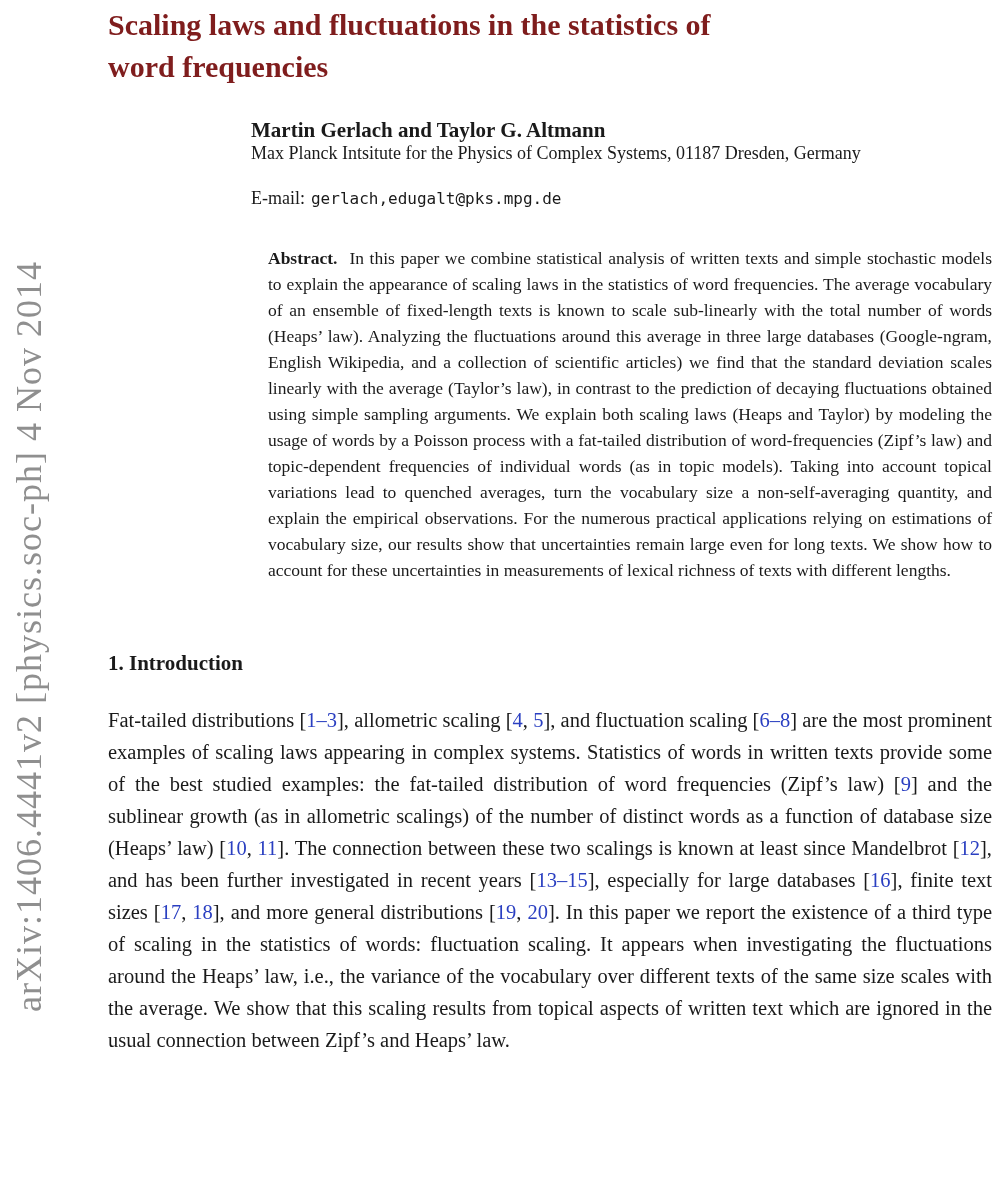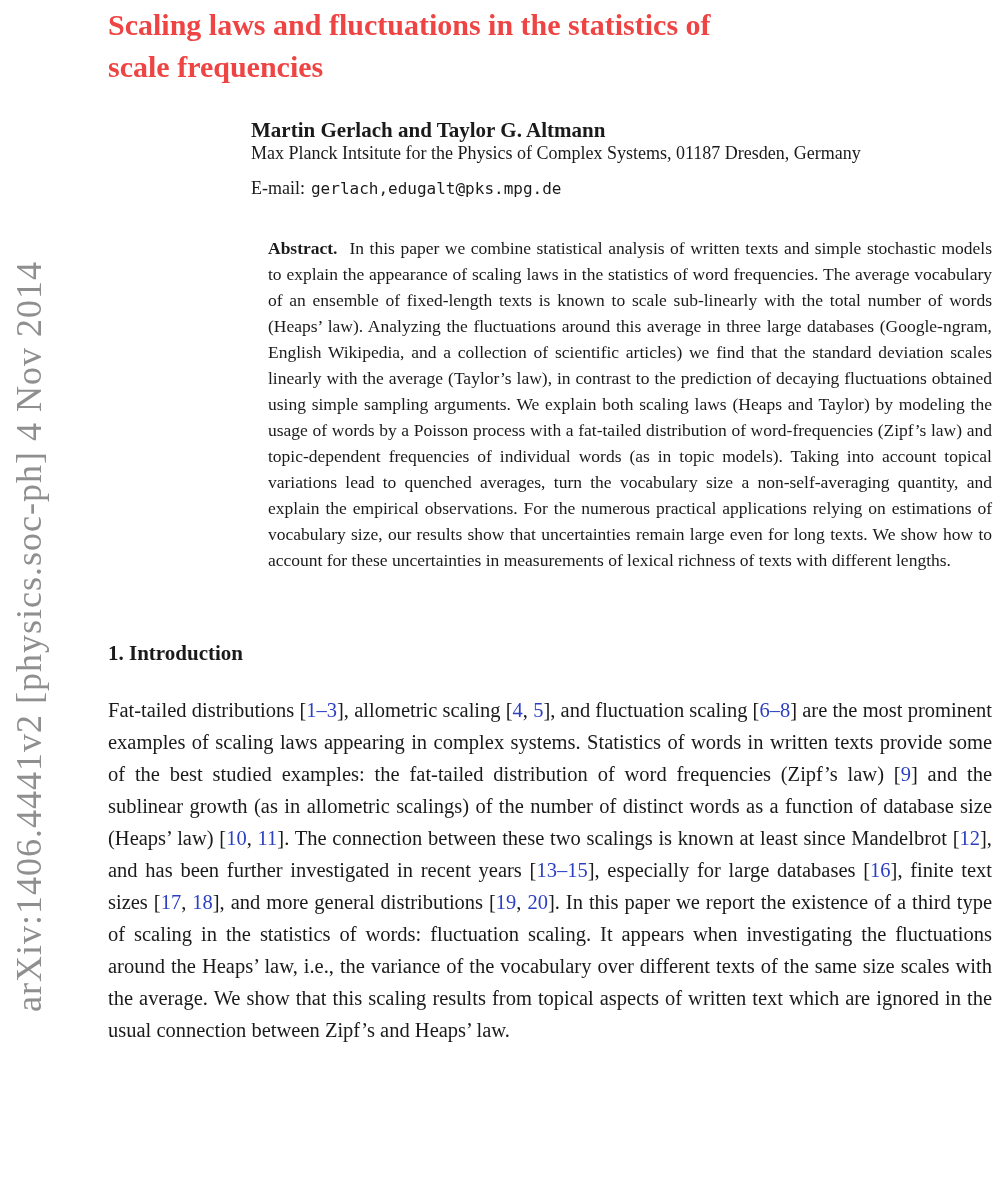--- a/index.html
+++ b/index.html
@@ -32,35 +32,35 @@
     left: 108px;
     top: 4px;
     width: 884px;
   }
   h1.title {
     margin: 0;
     padding: 0;
     font-size: 30px;
     font-weight: 700;
     line-height: 42px;
-    color: #ef4444;
+    color: #7f1d1d;
   }
   .tline { display: block; }
   .inner { margin-left: 143px; }
   .authors {
     margin-top: 30px;
     font-size: 21px;
     font-weight: 700;
   }
   .affil {
     margin-top: 0;
     font-size: 18px;
   }
   .email-line {
-    margin-top: 14px;
+    margin-top: 24px;
     font-size: 18px;
   }
   .email-line .lbl { padding-right: 6px; }
   .email-line code {
     font-family: "DejaVu Sans Mono", "Liberation Mono", monospace;
     font-size: 16px;
   }
   p.abstract {
     margin: 36px 0 0 17px;
     font-size: 17.5px;
@@ -92,21 +92,21 @@
 <body>
 
 <div class="page">
 
   <div class="watermark">arXiv:1406.4441v2 [physics.soc-ph] 4 Nov 2014</div>
 
   <div class="content">
 
     <h1 class="title">
       <span class="tline">Scaling laws and fluctuations in the statistics of</span>
-      <span class="tline">scale frequencies</span>
+      <span class="tline">word frequencies</span>
     </h1>
 
     <div class="inner">
 
       <div class="authors">Martin Gerlach and Taylor G. Altmann</div>
 
       <div class="affil">Max Planck Intsitute for the Physics of Complex Systems, 01187 Dresden, Germany</div>
 
       <div class="email-line">
         <span class="lbl">E-mail:</span><code>gerlach,edugalt@pks.mpg.de</code>

